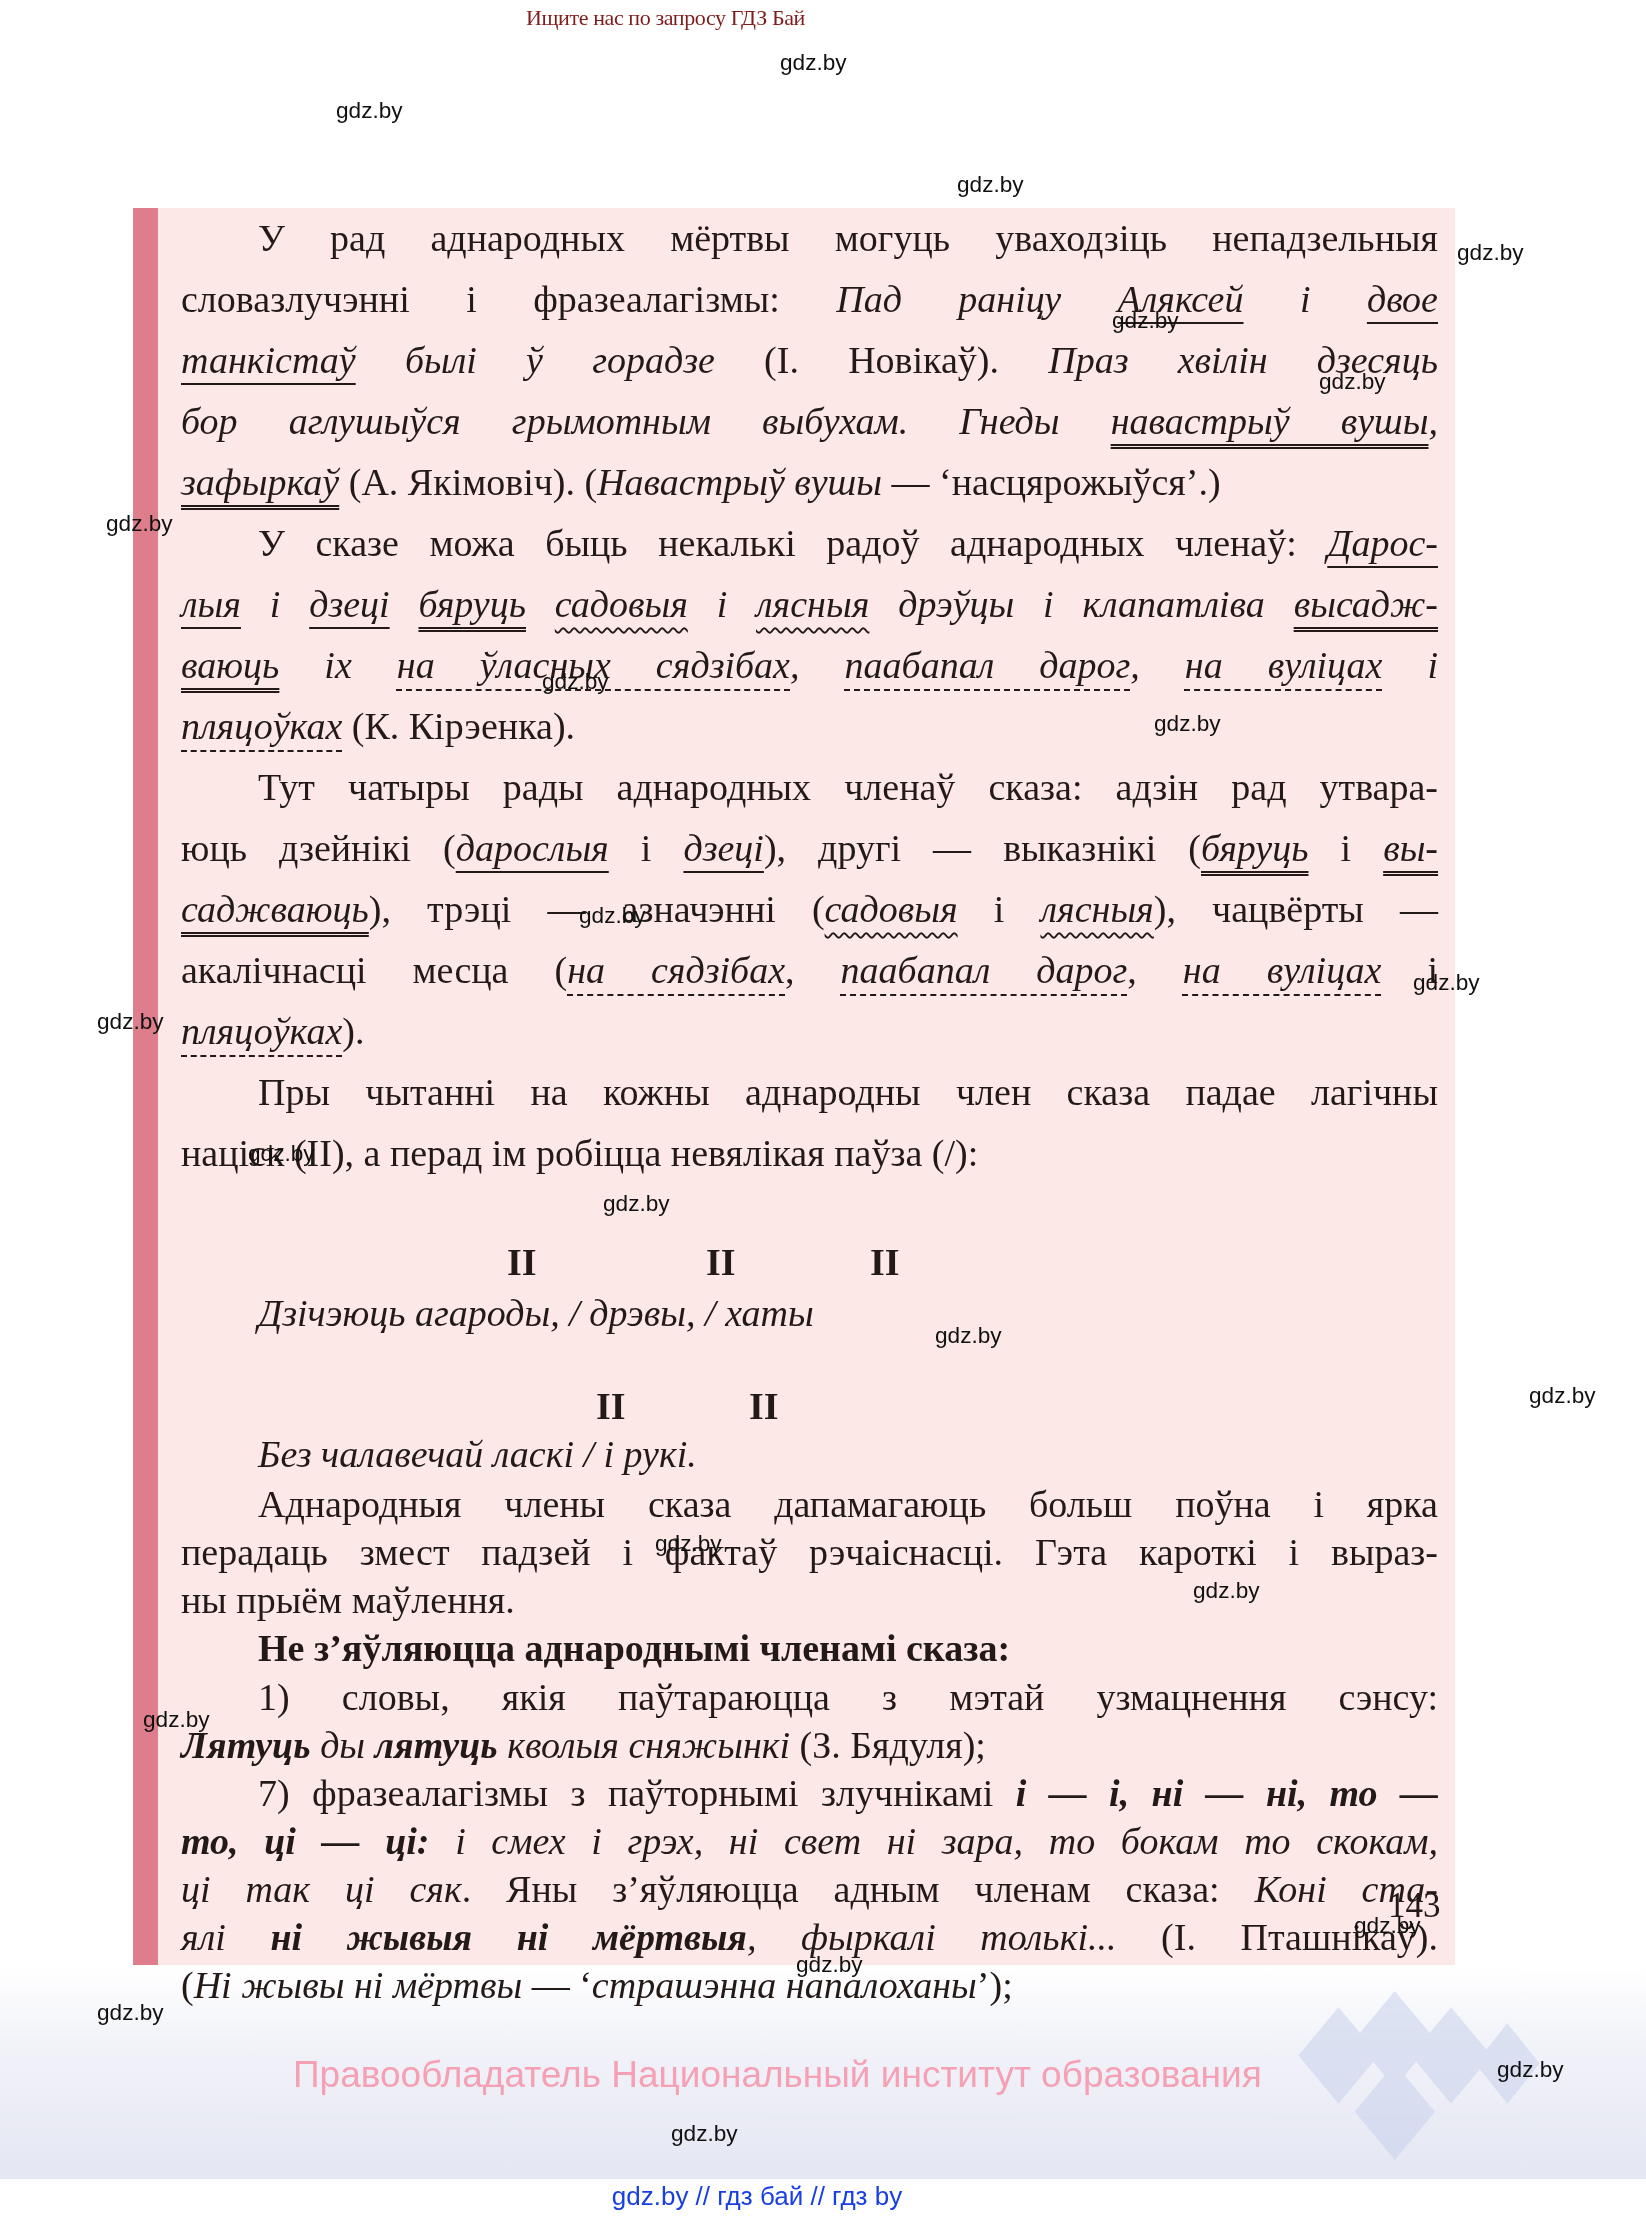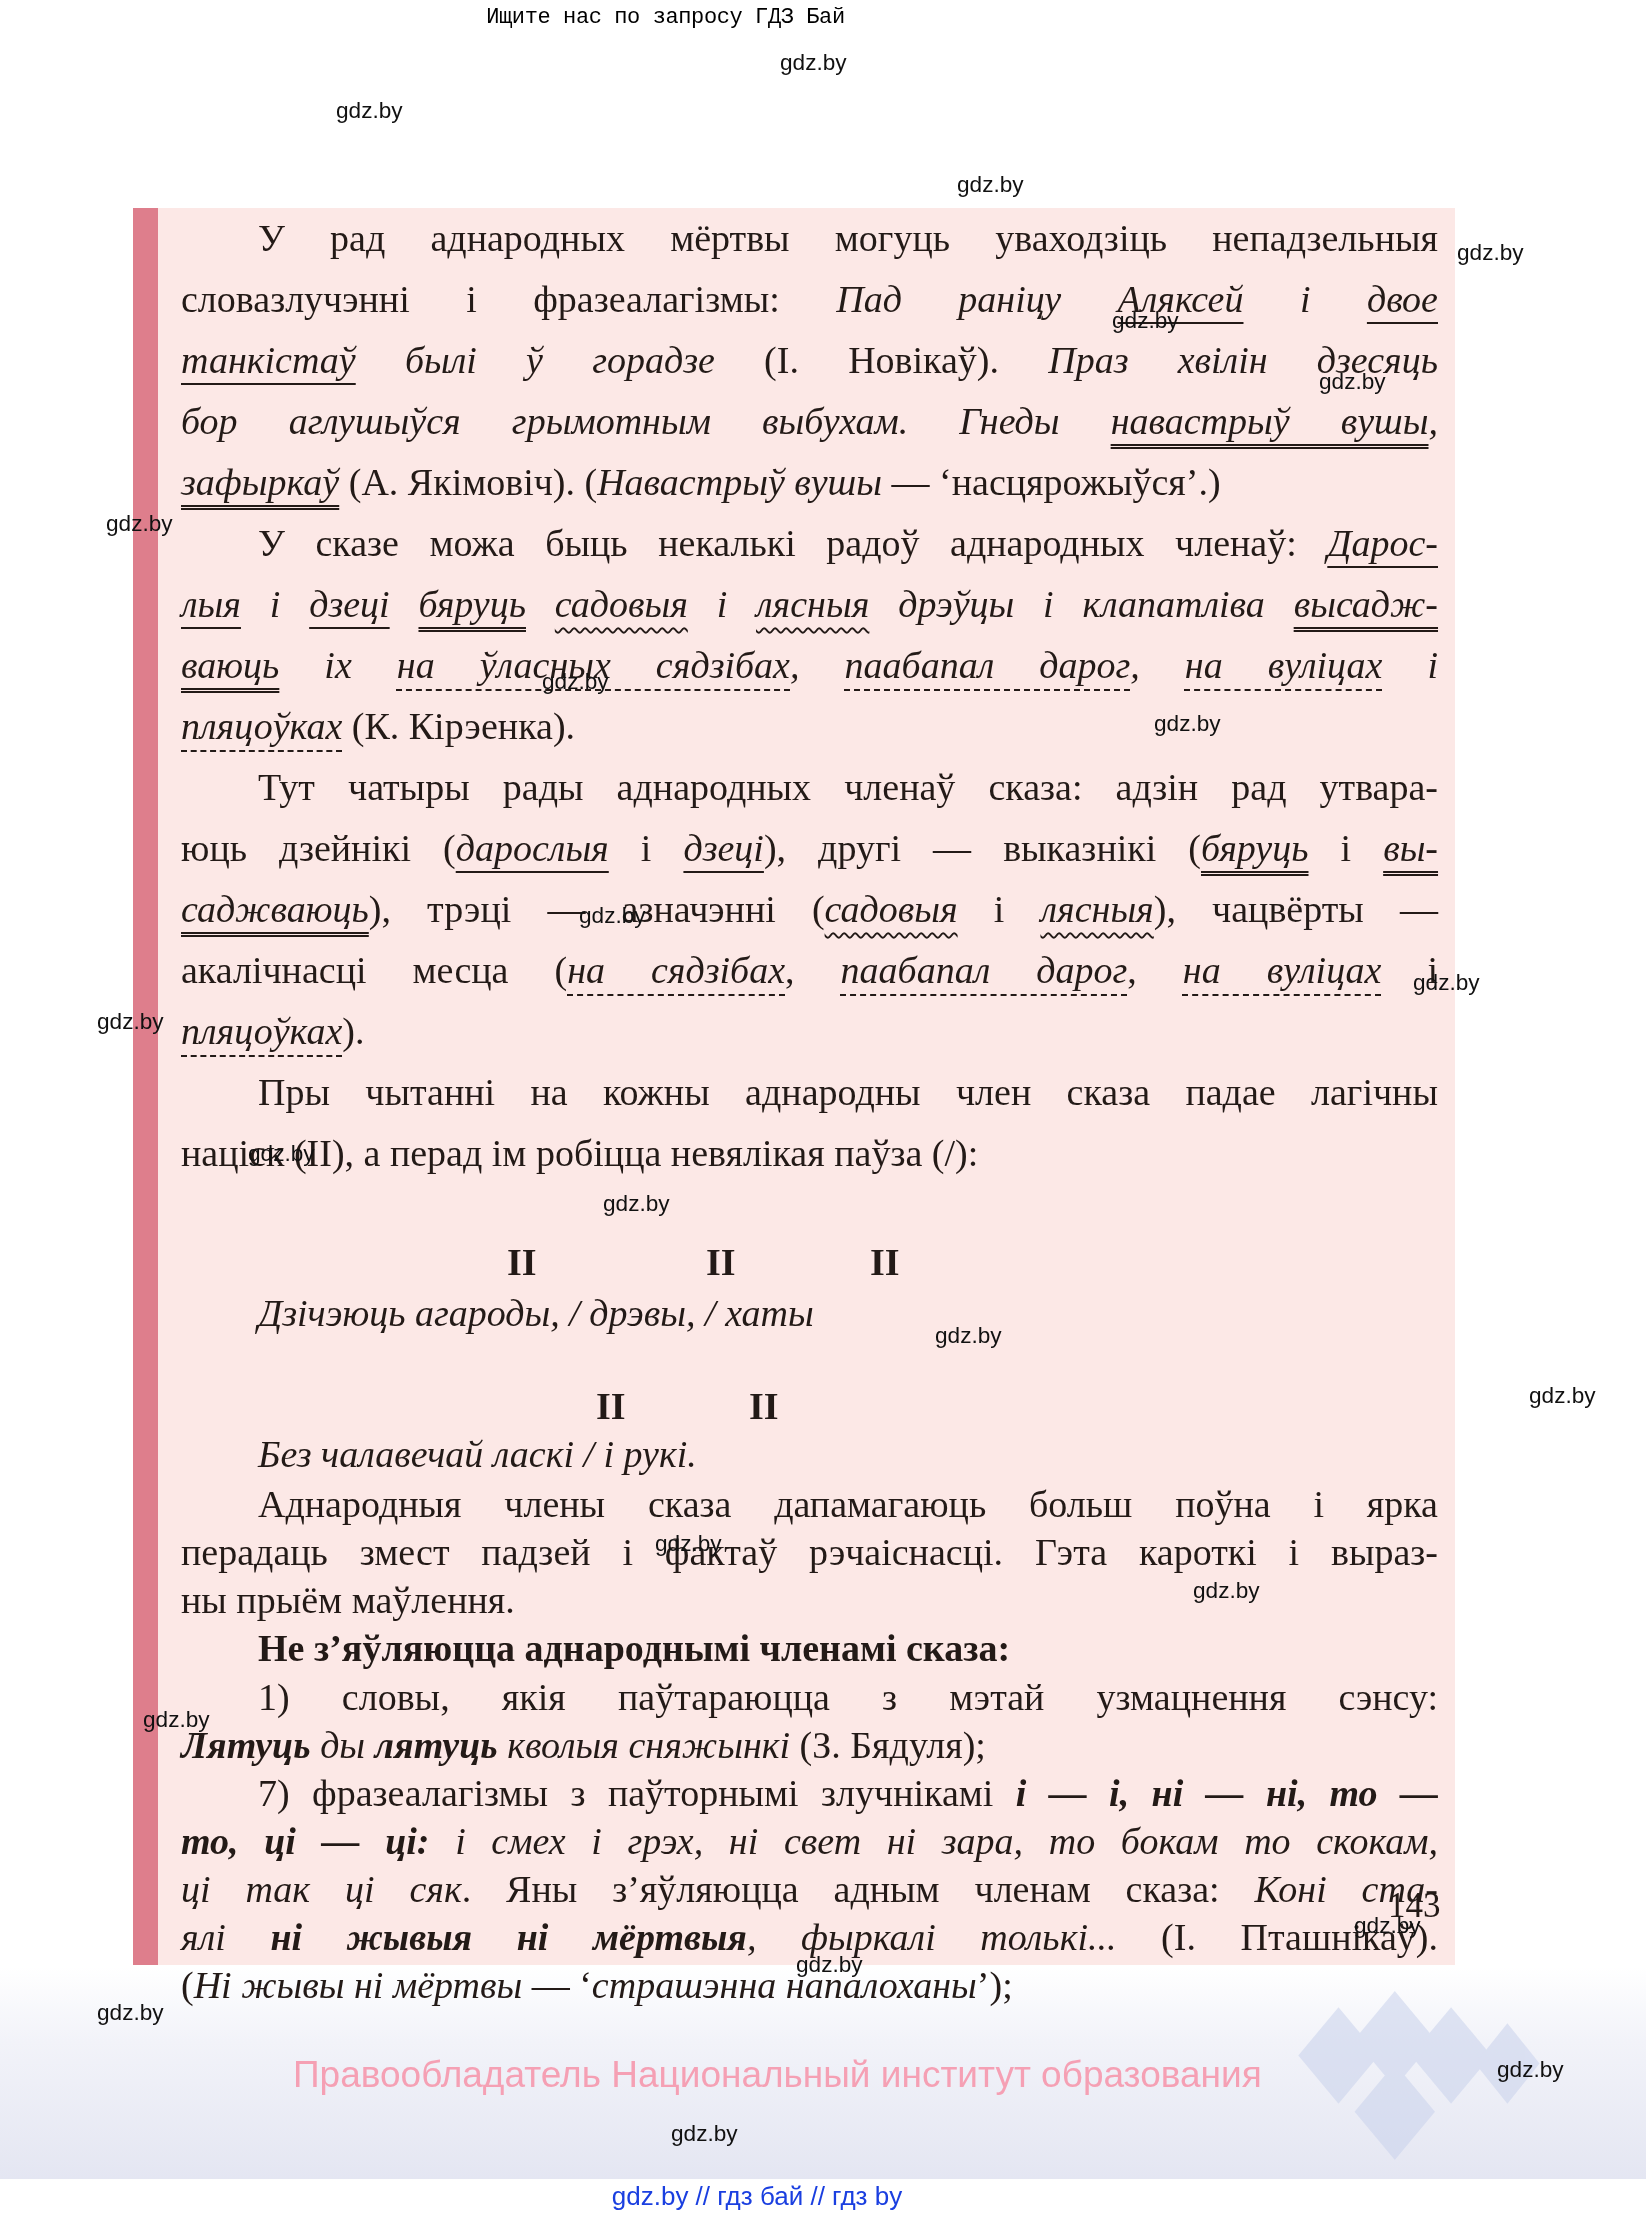--- a/index.html
+++ b/index.html
@@ -4,21 +4,21 @@
 <style>
   html, body { margin:0; padding:0; }
   body {
     width:1647px; height:2216px; position:relative; overflow:hidden;
     background:#ffffff;
     font-family:"Liberation Serif", "DejaVu Serif", serif;
     color:#231a17;
   }
   .top-banner {
     position:absolute; left:0; top:4.8px; width:1331px; text-align:center;
-    font-family:Liberation Mono, monospace; font-size:22px; color:#000000;
+    font-family:Liberation Serif, serif; font-size:22px; color:#7f1d1d;
     letter-spacing:-0.4px;
   }
   .wm {
     position:absolute; font-family:"Liberation Sans", sans-serif;
     font-size:22.6px; color:#111; white-space:nowrap; z-index:5;
   }
   .footer-grad {
     position:absolute; left:0; top:1967px; width:1647px; height:212px;
     background:linear-gradient(180deg,#ffffff 0%,#f2f3f9 35%,#e4e6f2 100%);
   }

